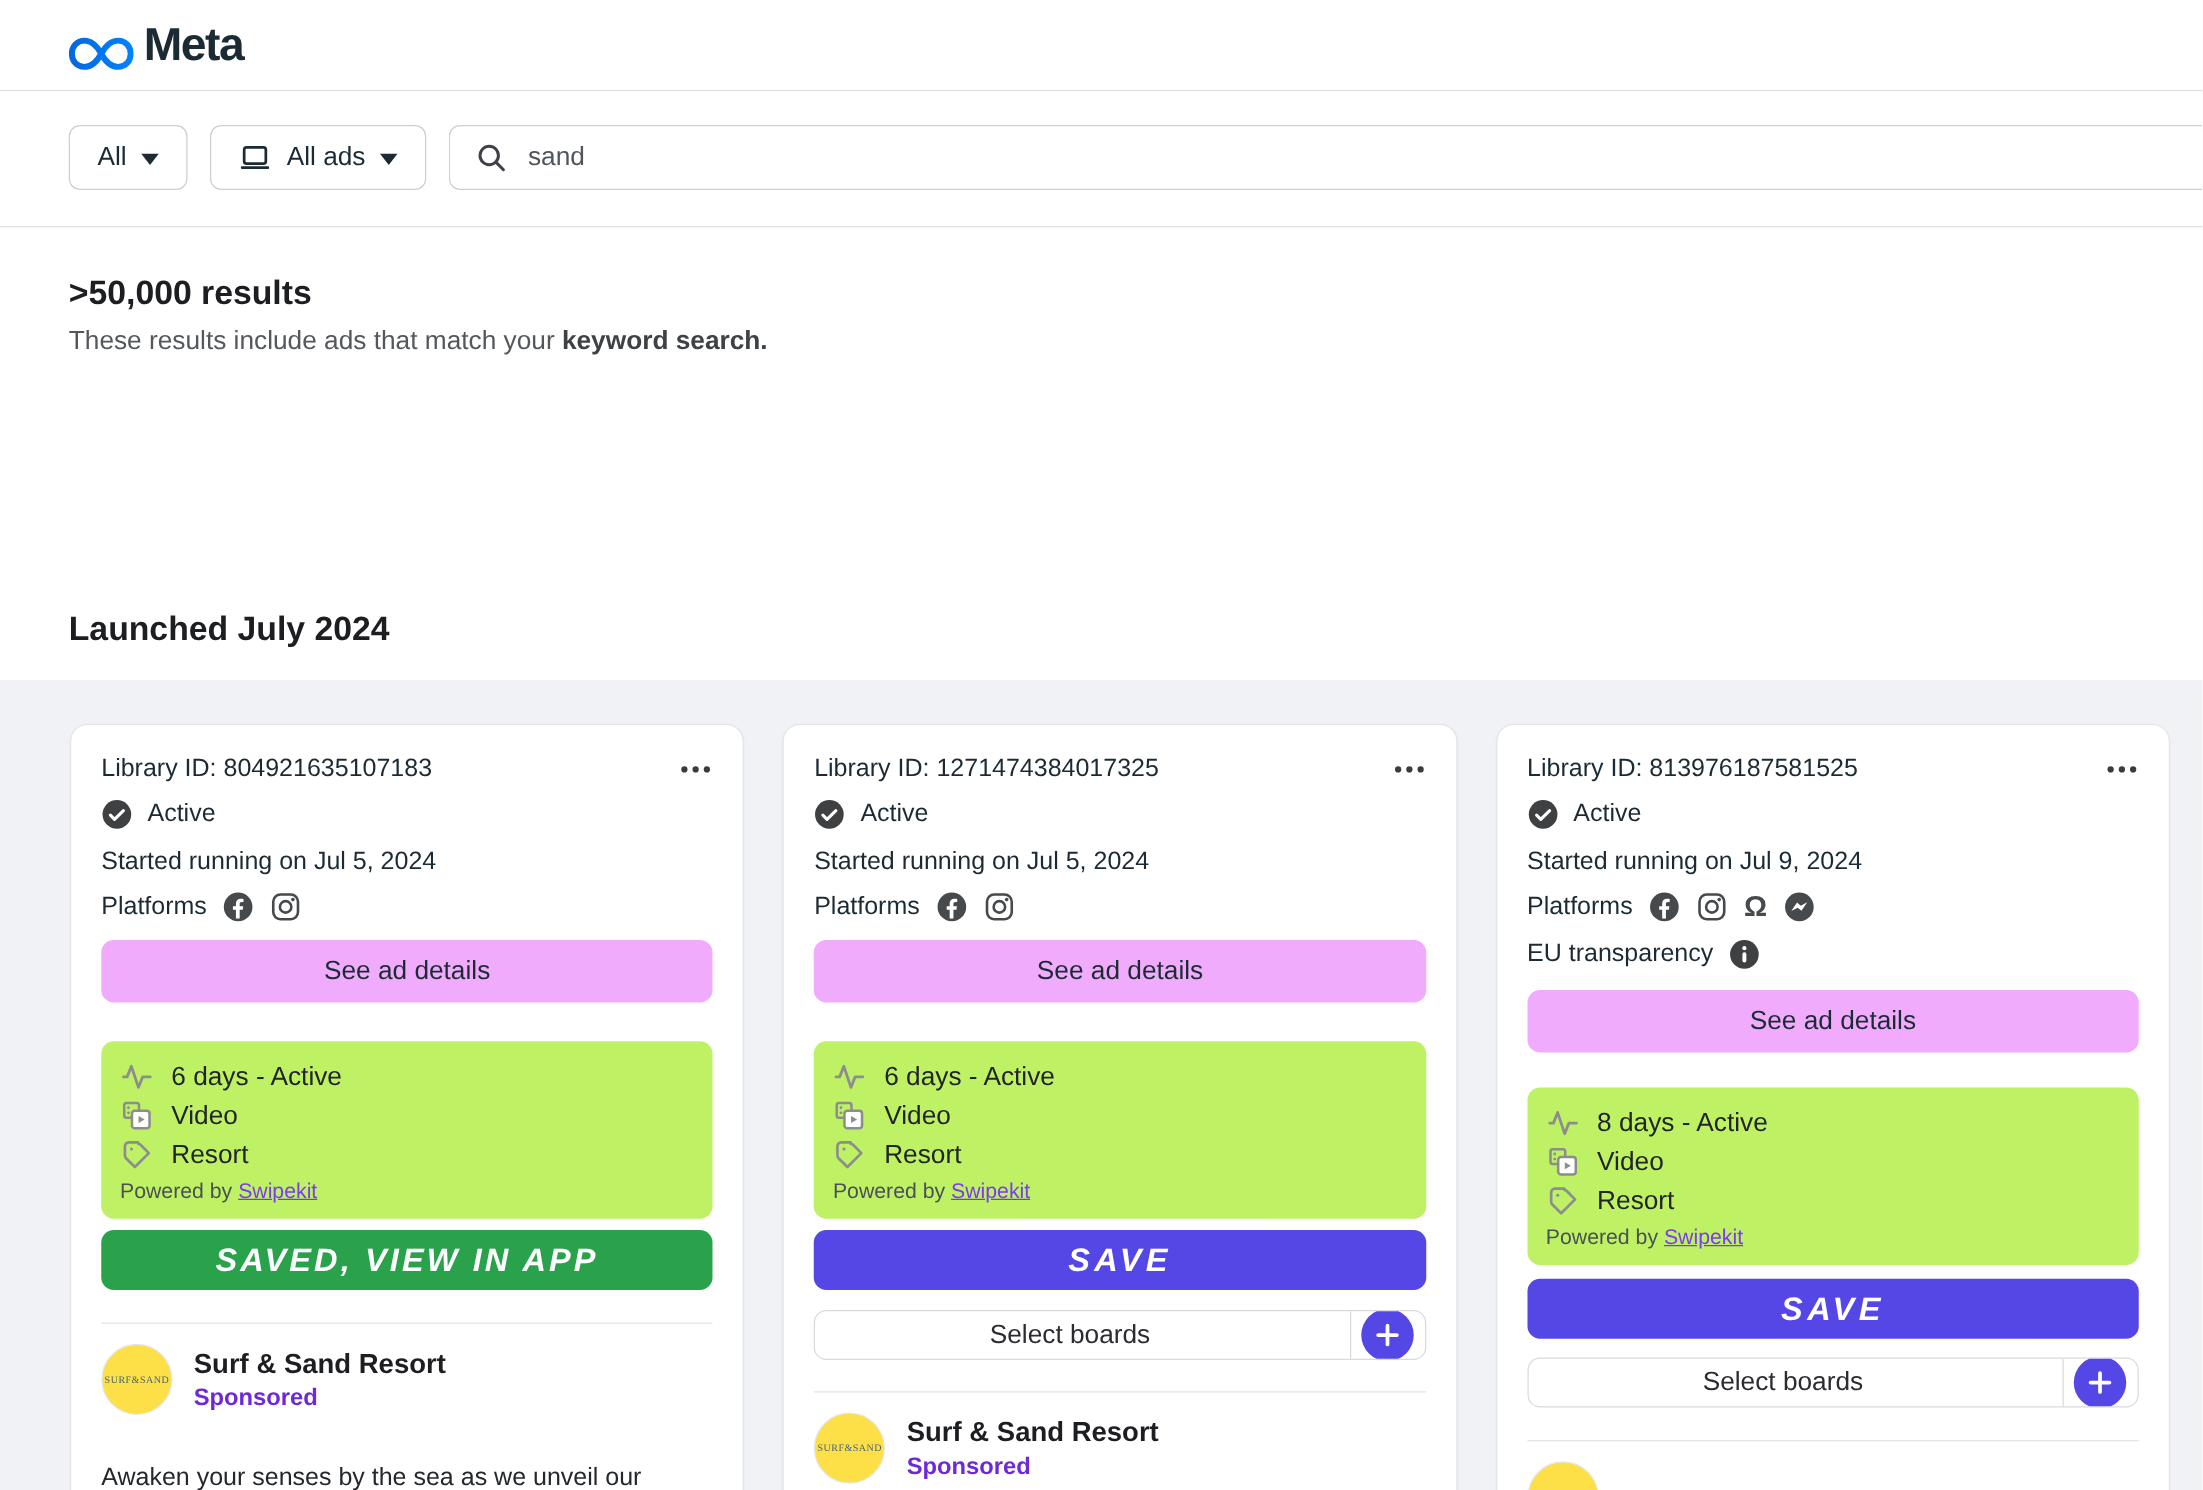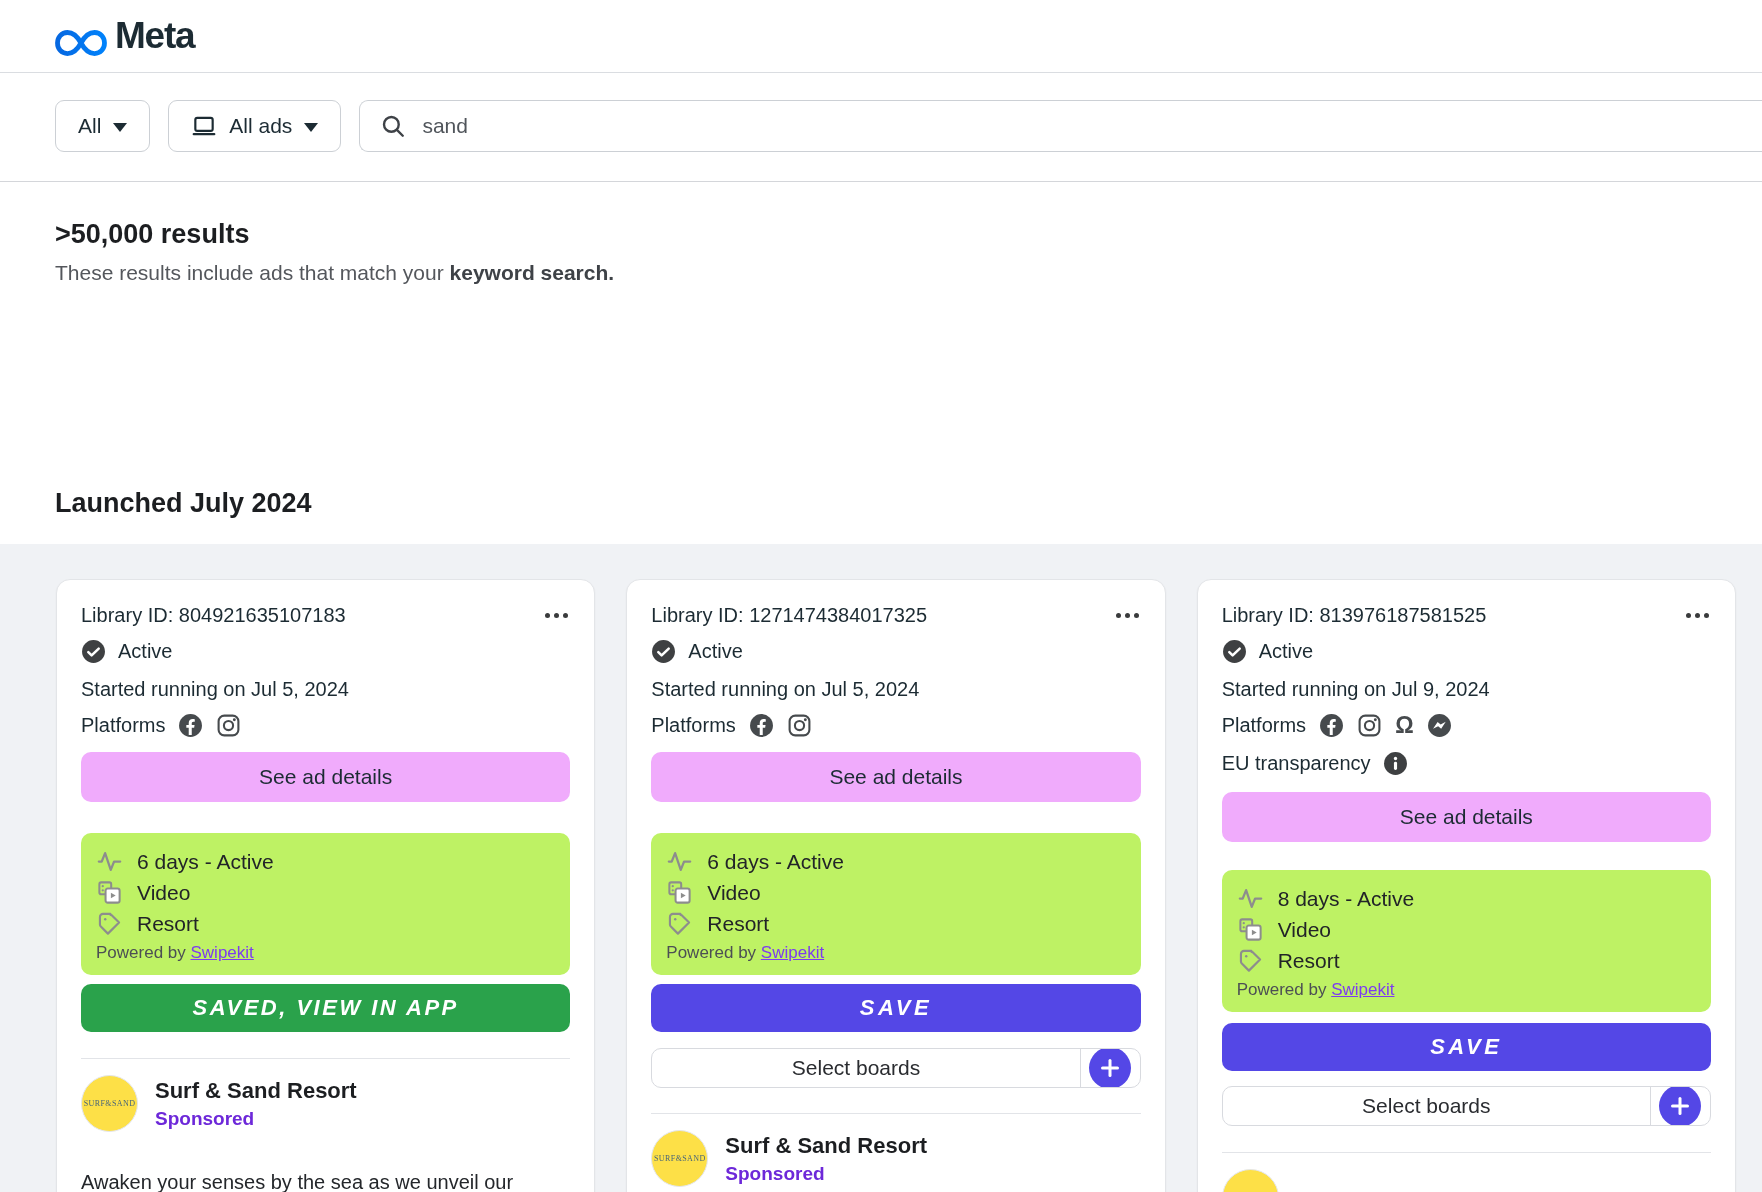--- a/index.html
+++ b/index.html
@@ -60,21 +60,21 @@
 
   .meta-box { margin-top:31px; background:#bef264; border-radius:10px; padding:13px 15px 12px; }
   .c3 .meta-box { margin-top:28px; }
   .mrow { display:flex; align-items:center; gap:14px; font-size:21px; line-height:31px;
     color:#222428; }
   .micon { width:27px; height:27px; display:inline-flex; flex:0 0 27px; }
   .powered { margin-top:4px; font-size:17px; color:#4c4f54; }
   .swipekit-link { color:#7c3bf0; text-decoration:underline; cursor:pointer; }
 
   .save-btn { margin-top:9px; width:100%; height:48px; border:none; border-radius:10px;
-    color:#fff; font-size:22px; font-weight:700; font-style:italic; letter-spacing:2.5px;
+    color:#fff; font-size:26px; font-weight:700; font-style:italic; letter-spacing:2.5px;
     font-family:inherit; cursor:pointer; }
   .save-btn.green { background:#2aa24b; }
   .save-btn.purple { background:#5447e6; letter-spacing:3.5px; }
   .c3 .save-btn { margin-top:11px; }
 
   .select-boards { margin-top:16px; height:40px; border:1px solid #d8dadf; border-radius:10px;
     background:#fff; display:flex; align-items:stretch; overflow:hidden;gap:20px; }
   .c3 .select-boards { margin-top:15px; }
   .sb-label { flex:1; display:flex; align-items:center; justify-content:center;
     font-size:21px; color:#2a2c30; cursor:pointer; }

